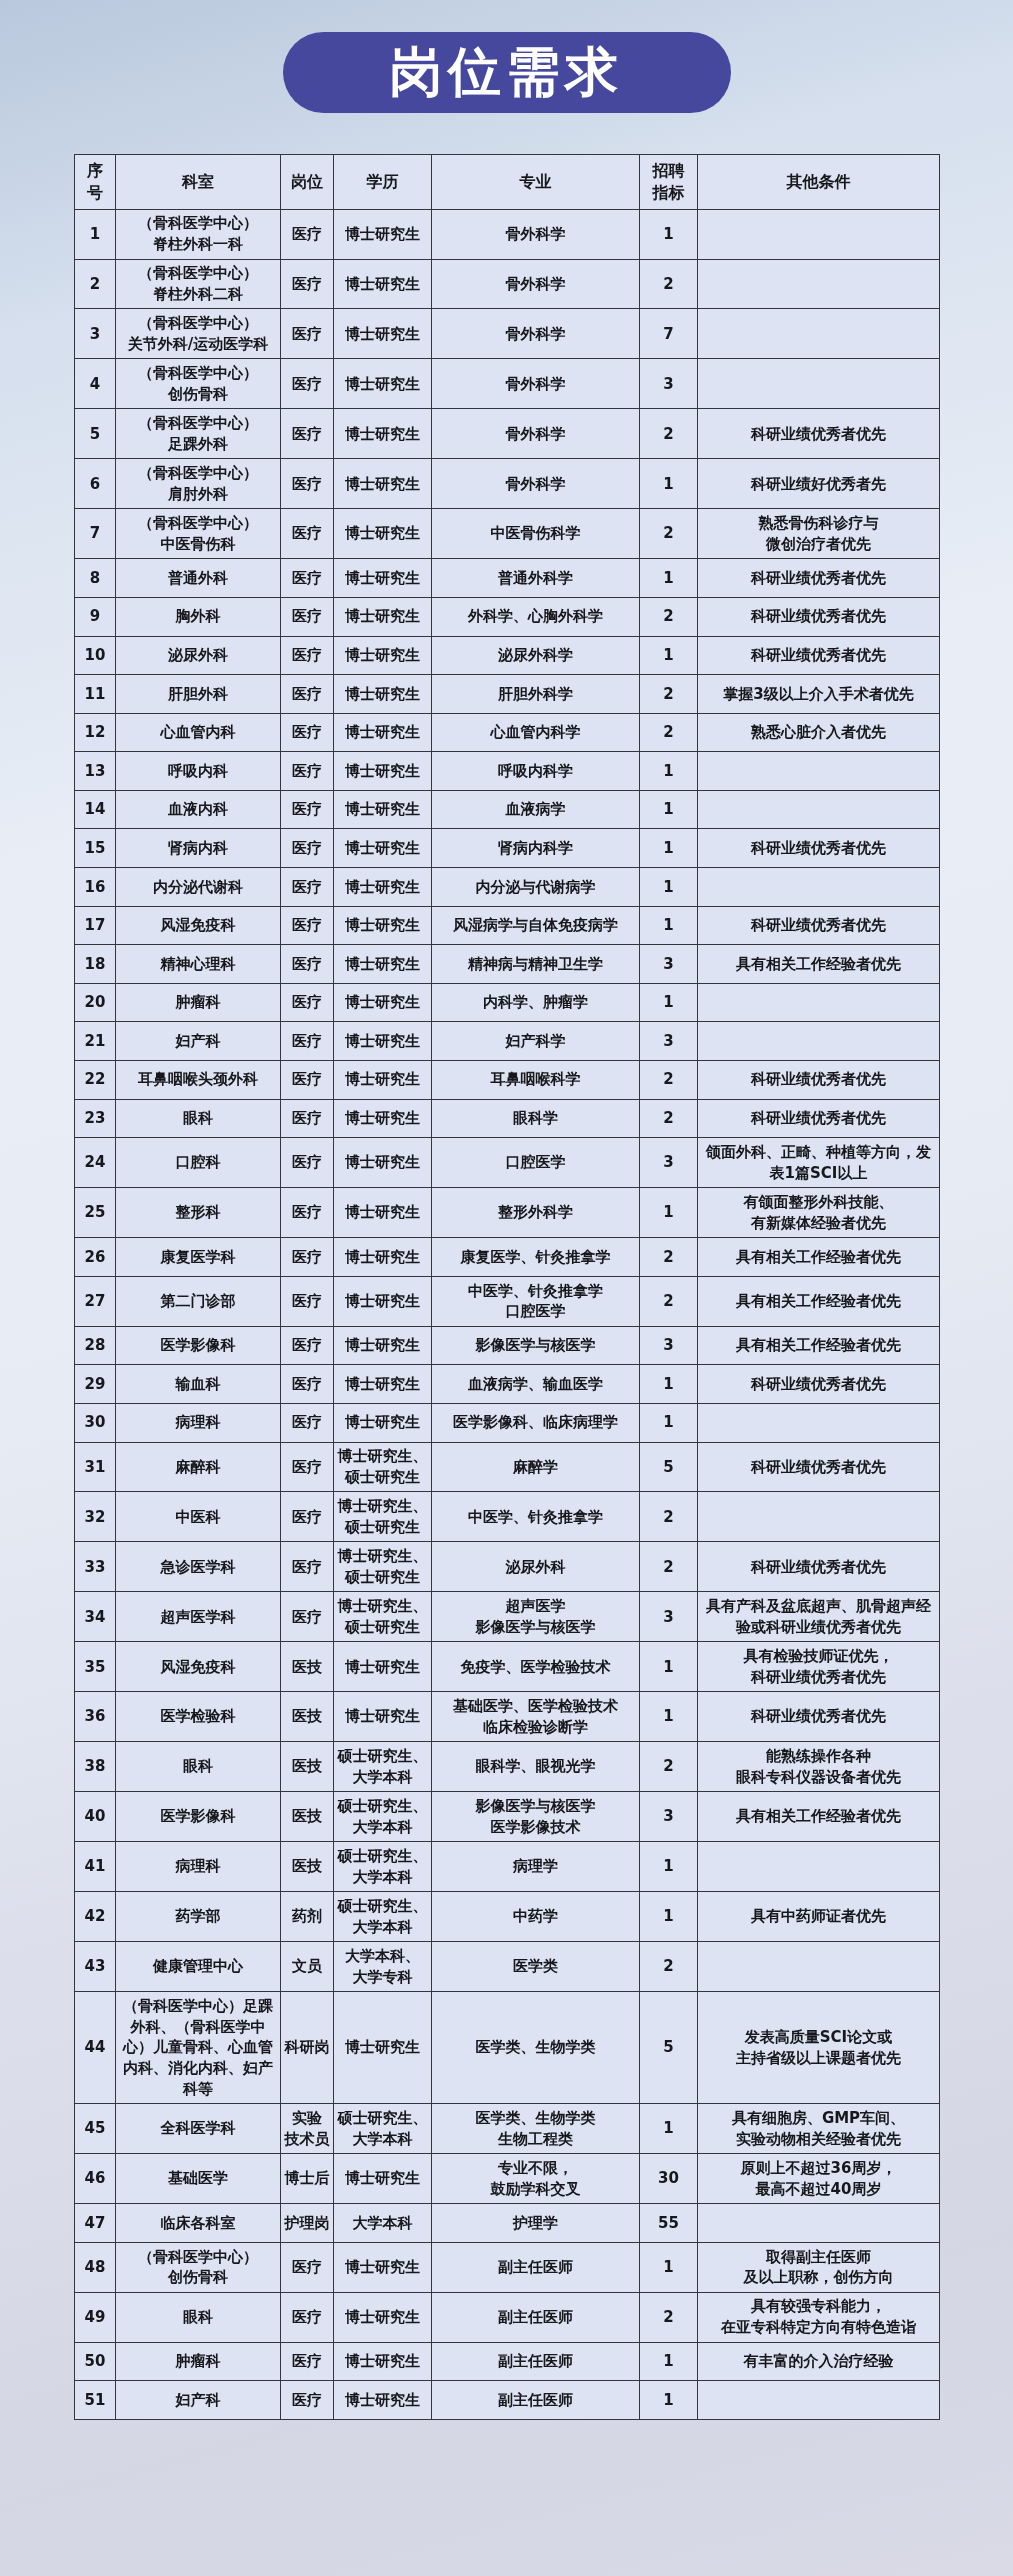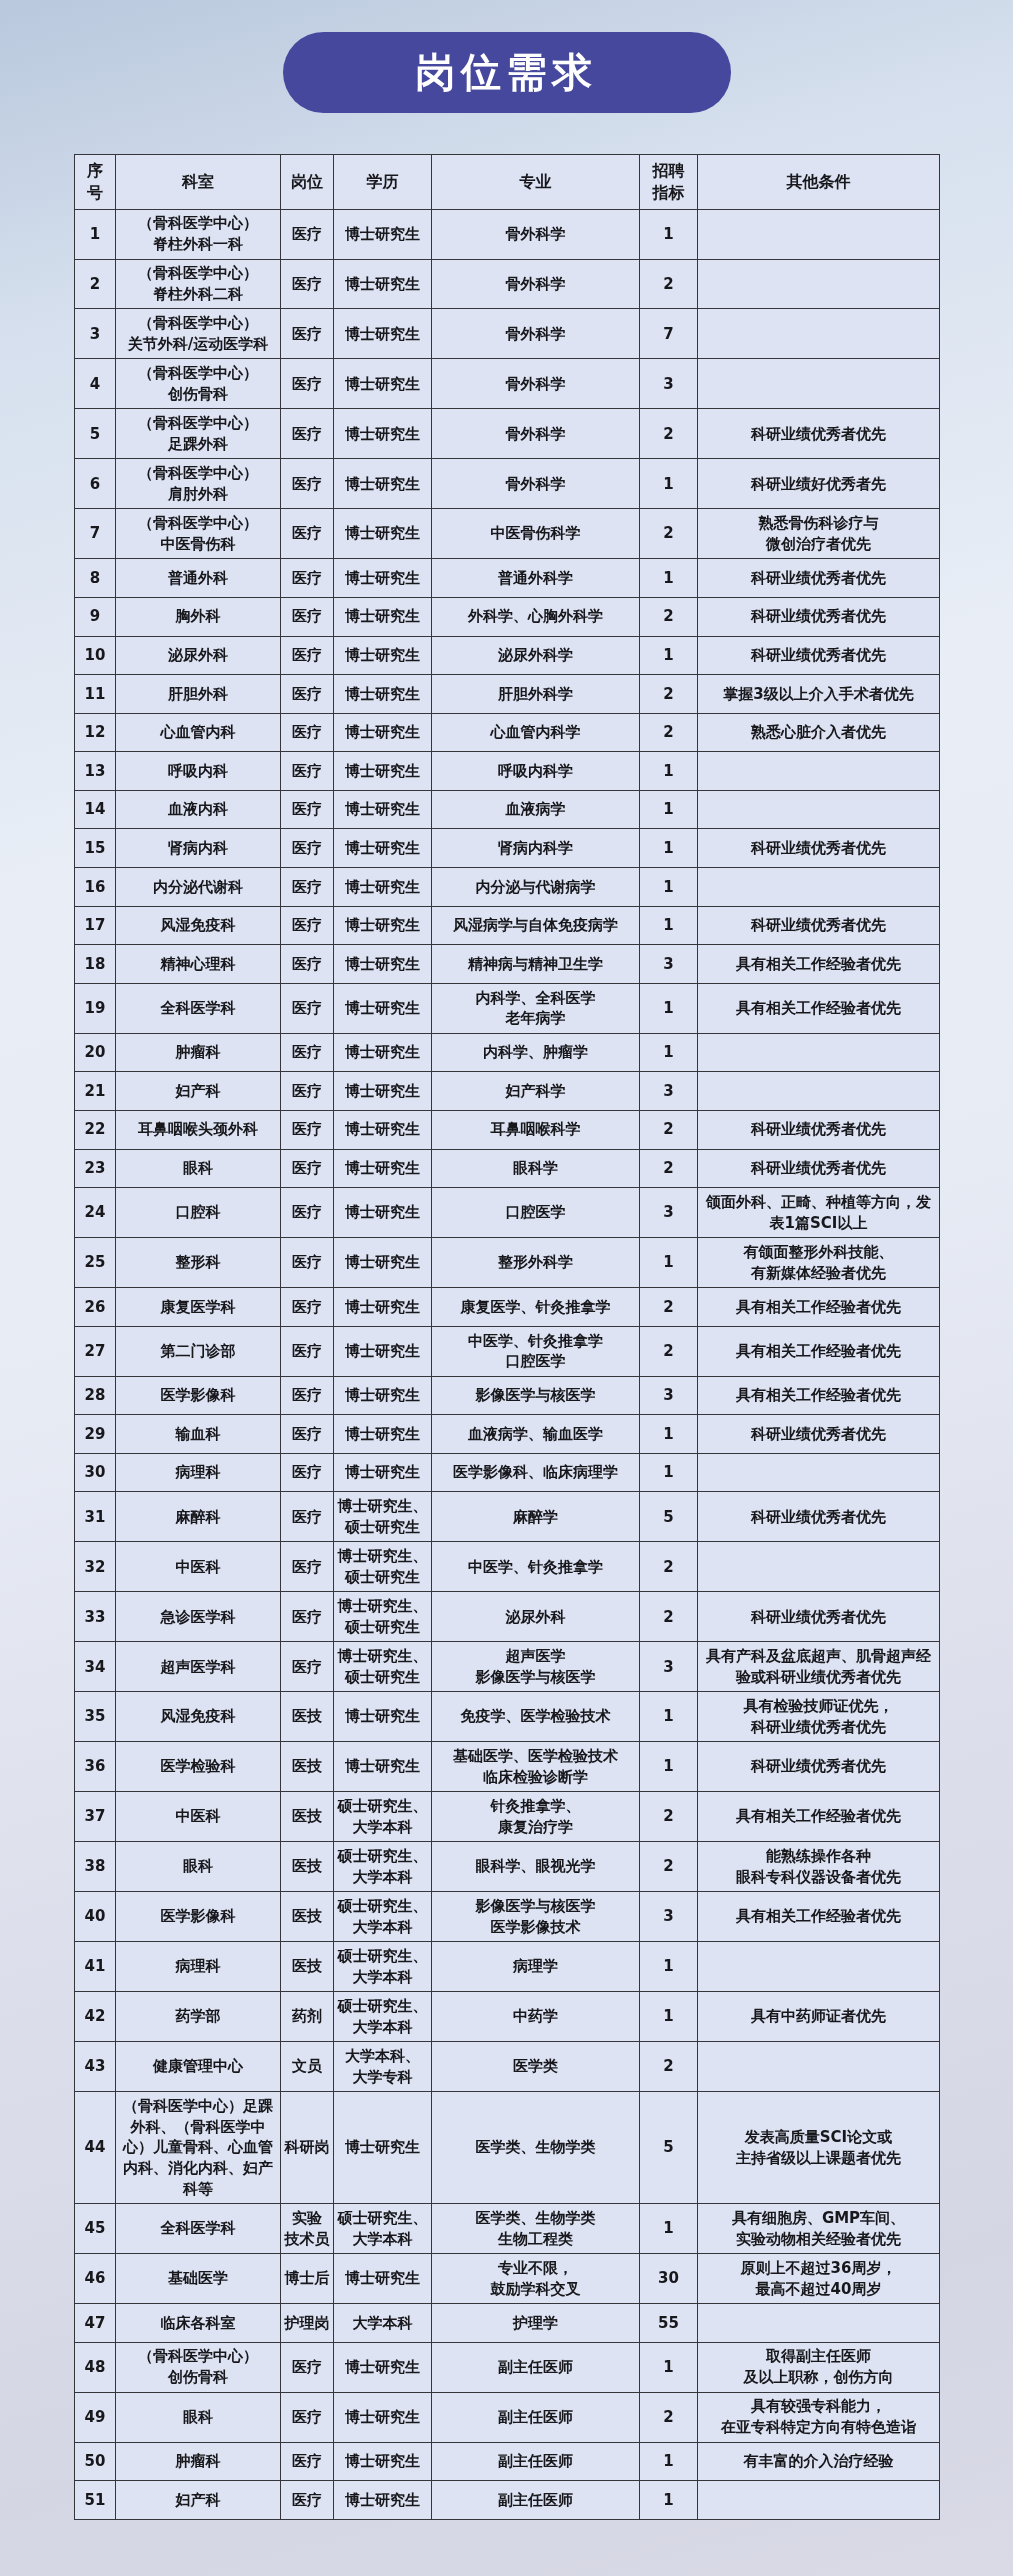--- a/index.html
+++ b/index.html
@@ -17,21 +17,21 @@
     -webkit-font-smoothing:antialiased;
   }
   .title-pill{
     width:448px; height:81px;
     margin:32px auto 41px auto;
     background:var(--title-bg);
     border-radius:43px;
     display:flex; align-items:center; justify-content:center;
   }
   .title-pill .title-text{
-    color:#ffffff; font-size:40px; font-weight:700; letter-spacing:5.6px;
+    color:#ffffff; font-size:53px; font-weight:700; letter-spacing:5.6px;
   }
   .tbl-wrap{ width:865px; margin:0 auto; }
   table.jobs{
     width:865px; border-collapse:collapse; table-layout:fixed;
   }
   table.jobs th, table.jobs td{
     border:1.9px solid var(--border);
     background:var(--cell-bg);
     text-align:center; vertical-align:middle;
     font-weight:700;
@@ -240,30 +240,20 @@
         <tr>
     <td>18</td>
     <td>精神心理科</td>
     <td>医疗</td>
     <td>博士研究生</td>
     <td>精神病与精神卫生学</td>
     <td>3</td>
     <td>具有相关工作经验者优先</td>
   </tr>
         <tr>
-    <td>19</td>
-    <td>全科医学科</td>
-    <td>医疗</td>
-    <td>博士研究生</td>
-    <td>内科学、全科医学
-老年病学</td>
-    <td>1</td>
-    <td>具有相关工作经验者优先</td>
-  </tr>
-        <tr>
     <td>20</td>
     <td>肿瘤科</td>
     <td>医疗</td>
     <td>博士研究生</td>
     <td>内科学、肿瘤学</td>
     <td>1</td>
     <td></td>
   </tr>
         <tr>
     <td>21</td>
@@ -410,31 +400,20 @@
   </tr>
         <tr>
     <td>36</td>
     <td>医学检验科</td>
     <td>医技</td>
     <td>博士研究生</td>
     <td>基础医学、医学检验技术
 临床检验诊断学</td>
     <td>1</td>
     <td>科研业绩优秀者优先</td>
-  </tr>
-        <tr>
-    <td>37</td>
-    <td>中医科</td>
-    <td>医技</td>
-    <td>硕士研究生、
-大学本科</td>
-    <td>针灸推拿学、
-康复治疗学</td>
-    <td>2</td>
-    <td>具有相关工作经验者优先</td>
   </tr>
         <tr>
     <td>38</td>
     <td>眼科</td>
     <td>医技</td>
     <td>硕士研究生、
 大学本科</td>
     <td>眼科学、眼视光学</td>
     <td>2</td>
     <td>能熟练操作各种

